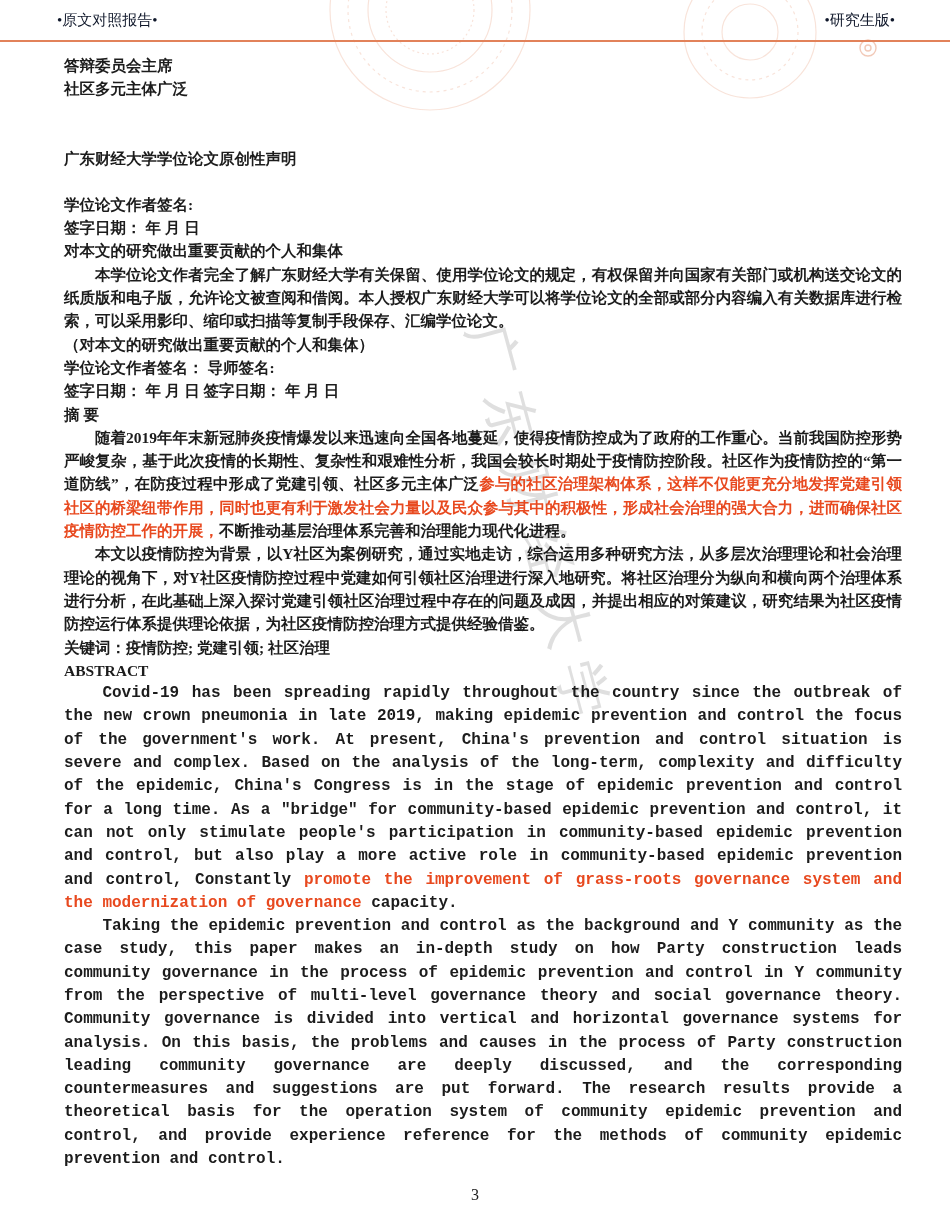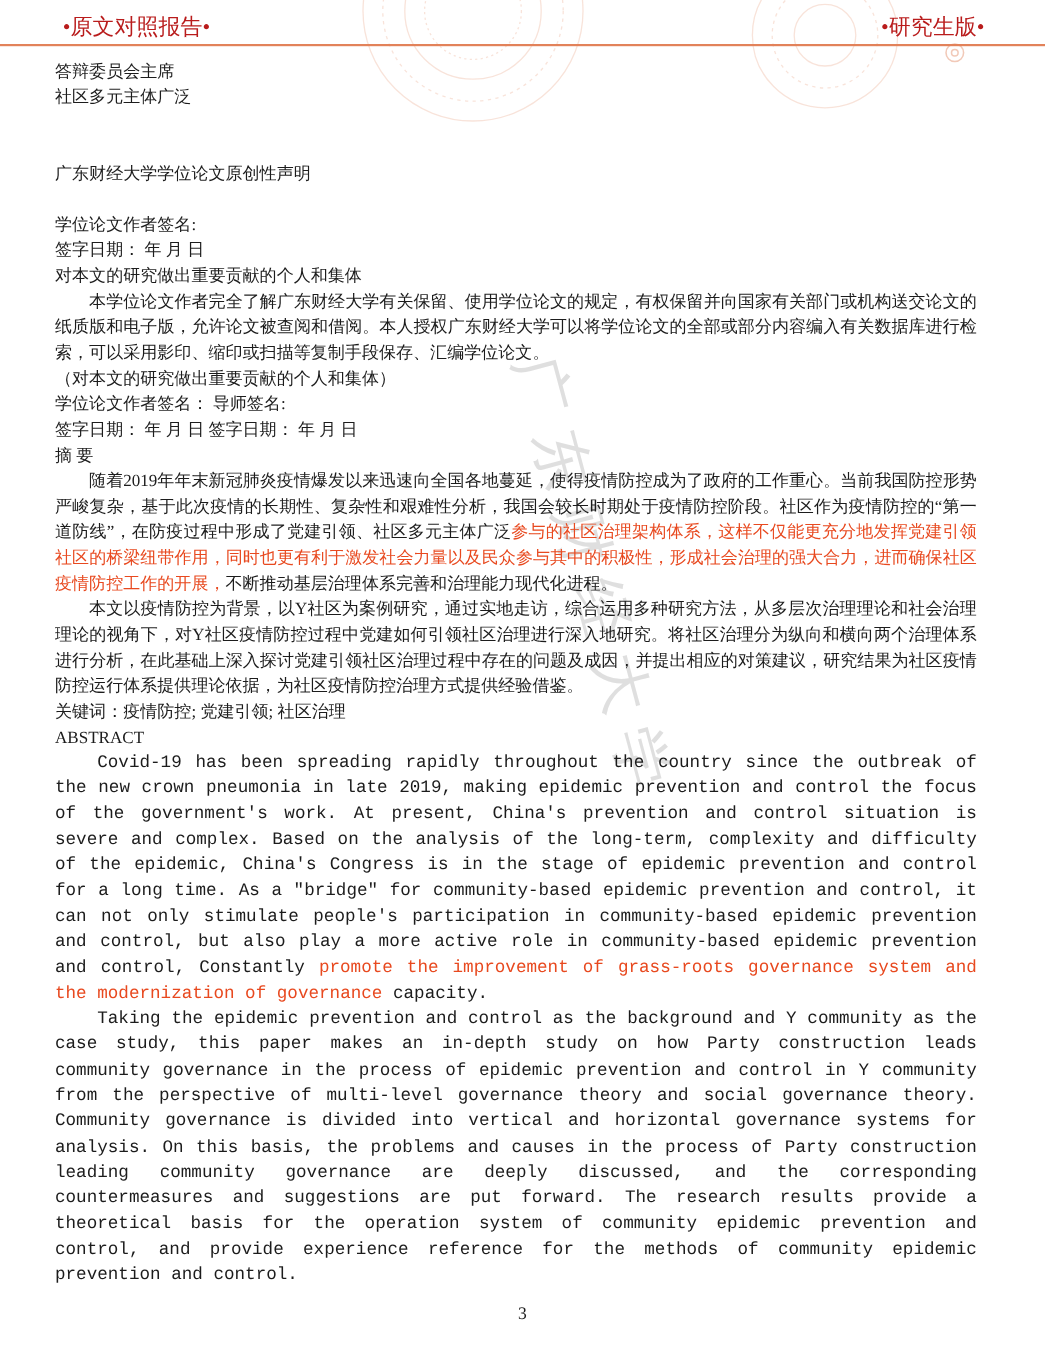--- a/index.html
+++ b/index.html
@@ -22,30 +22,30 @@
     font-size: 54px; letter-spacing: 16px;
     color: rgba(150,150,150,0.30);
     transform: rotate(75deg); transform-origin: 0 0;
     white-space: nowrap; pointer-events: none;
     font-family: "Liberation Serif", "DejaVu Serif", serif;
   }
 
   .header-row {
     position: absolute; top: 11px; left: 57px; right: 55px; z-index: 2;
     display: flex; justify-content: space-between;
-    font-size: 20px; color: #b91c1c;
+    font-size: 15px; color: #0f172a;
   }
   .header-rule {
     position: absolute; top: 40px; left: 0; right: 0; z-index: 2;
     border-top: 2px solid #e2825a;
   }
 
   .content {
-    position: absolute; left: 50px; top: 54px; width: 838px; z-index: 1;
-    font-size: 15.5px; line-height: 23.3px; text-align: justify;
+    position: absolute; left: 64px; top: 54px; width: 838px; z-index: 1;
+    font-size: 15.5px; line-height: 23.3px; text-align: justify; font-weight: bold;
   }
   .content p { margin: 0; }
   .gap1 { height: 23px; }
   .gap2 { height: 46px; }
   .indent { text-indent: 2em; }
   .red { color: #e8491f; }
 
   .en {
     font-family: "Liberation Mono", "DejaVu Sans Mono", monospace;
     font-size: 16px; line-height: 23.3px; text-align: justify;

